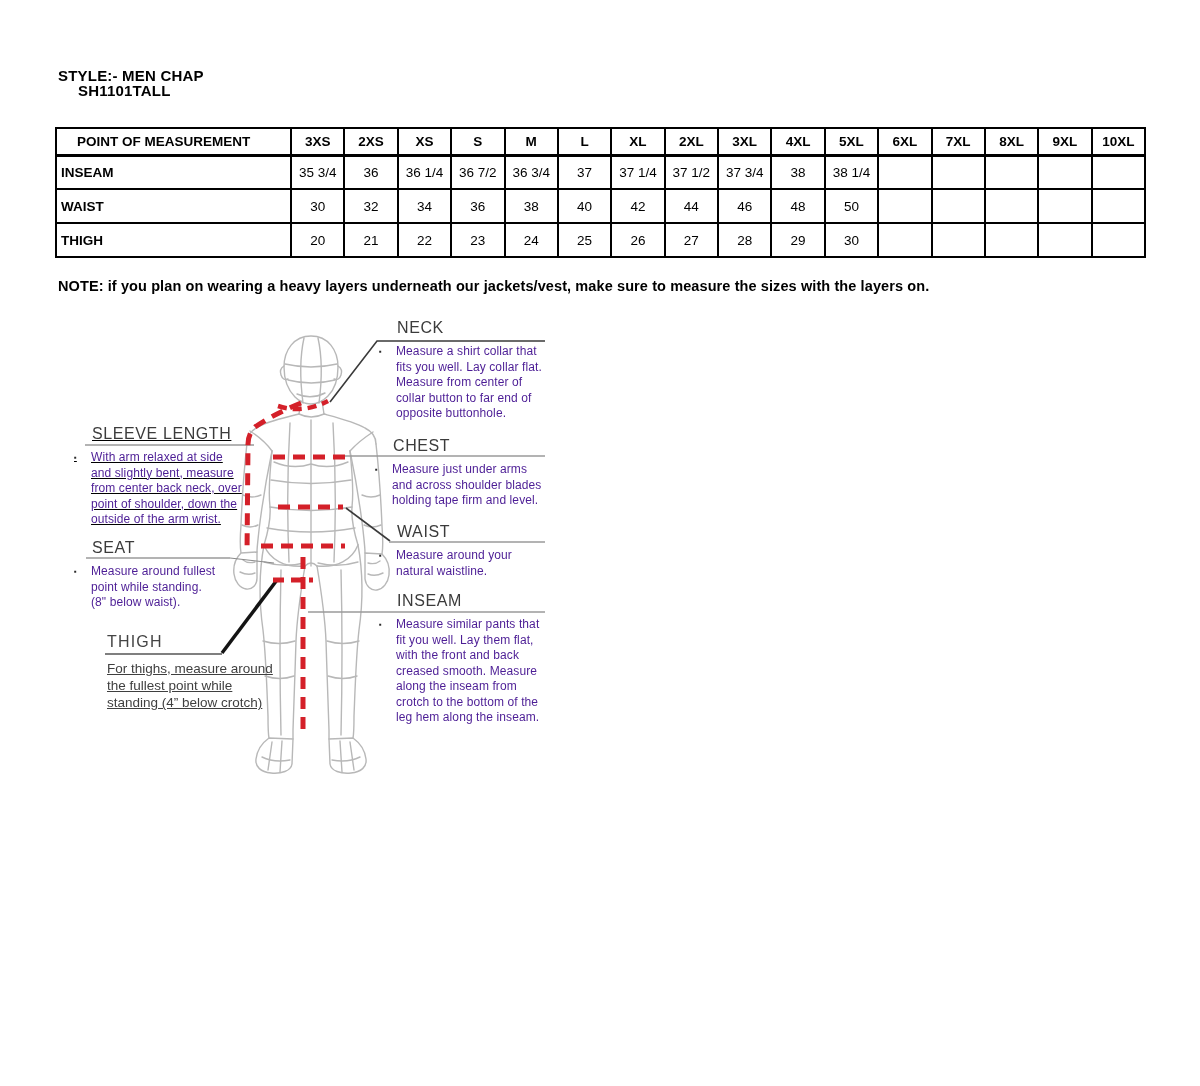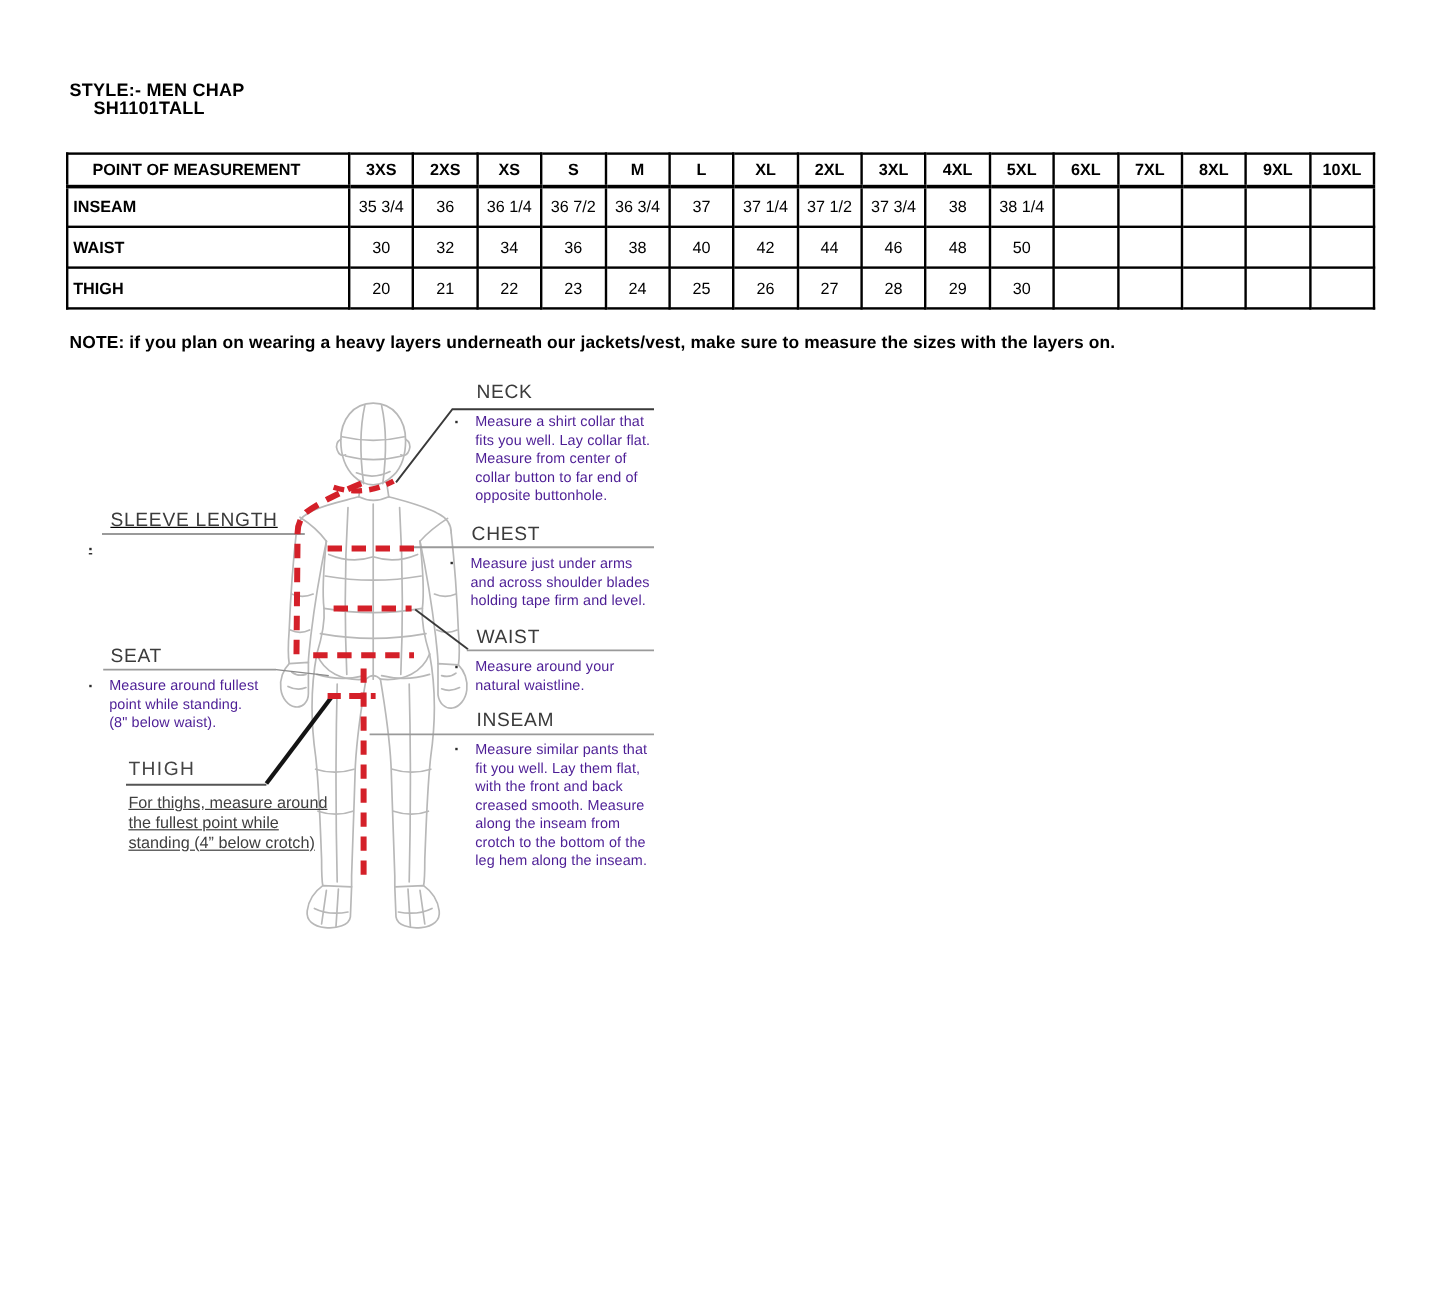--- a/index.html
+++ b/index.html
@@ -303,20 +303,25 @@
 along the inseam from
 crotch to the bottom of the
 leg hem along the inseam.</span>
       </div>
     </div>
 
     <div class="sec" style="left:92px; top:114px; width:185px;text-decoration:underline;">
       <div class="sec-heading">SLEEVE LENGTH</div>
       <div class="desc" style="margin-left:-18px;">
         <span class="bullet">▪</span>
+        <span class="desc-text">With arm relaxed at side
+and slightly bent, measure
+from center back neck, over
+point of shoulder, down the
+outside of the arm wrist.</span>
       </div>
     </div>
 
     <div class="sec" style="left:92px; top:228px; width:175px;">
       <div class="sec-heading">SEAT</div>
       <div class="desc" style="margin-left:-18px;">
         <span class="bullet">▪</span>
         <span class="desc-text">Measure around fullest
 point while standing.
 (8" below waist).</span>

